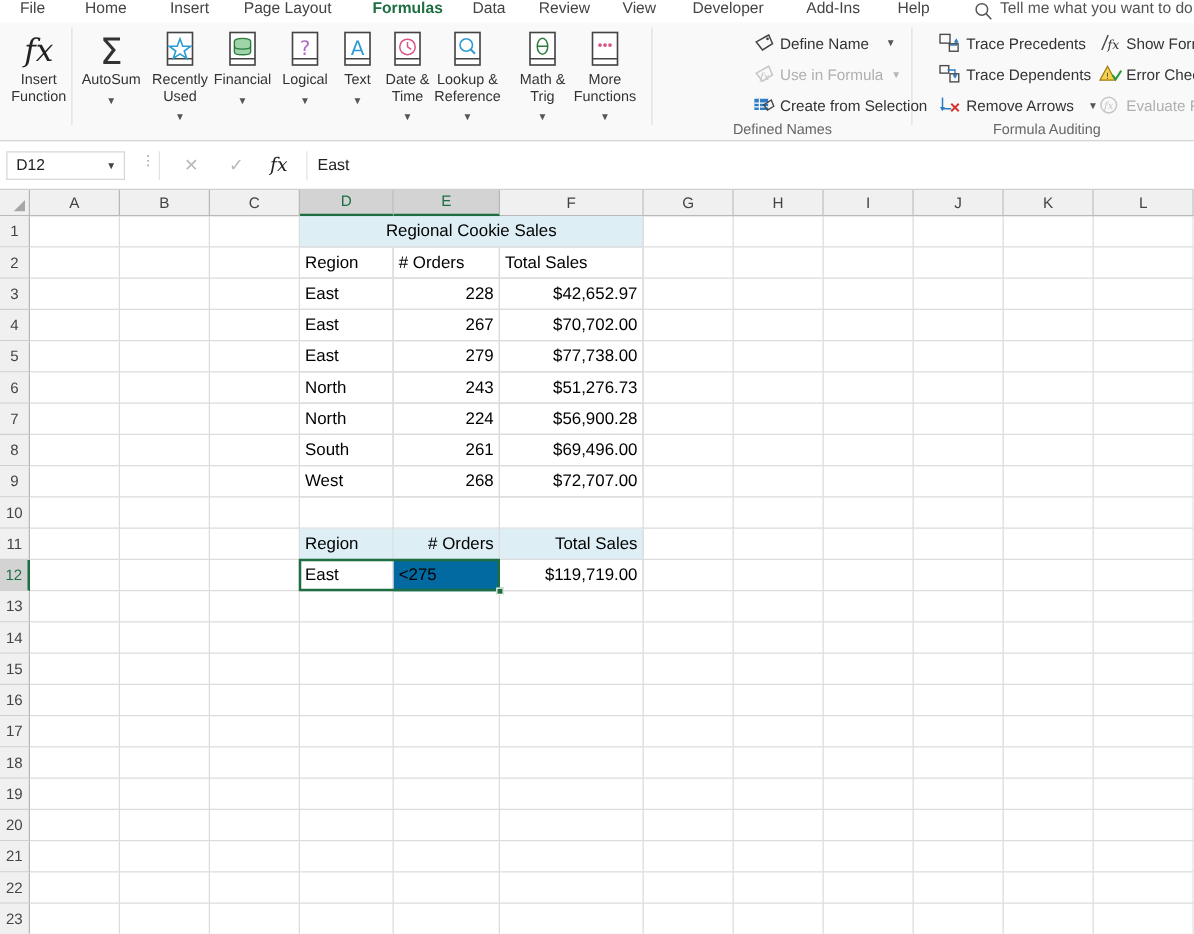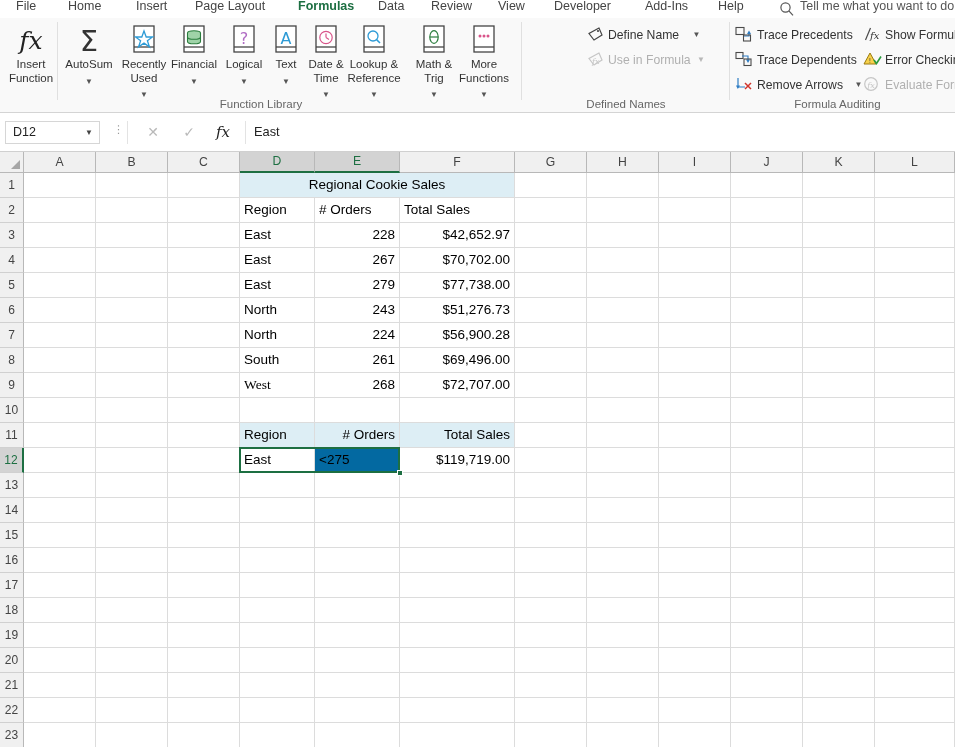--- a/index.html
+++ b/index.html
@@ -65,21 +65,21 @@
   .bigbtn .gl { display: block; height: 36px; }
   .bigbtn .cap {
     display: block; font-size: 11.5px; color: #333;
     line-height: 13.5px; white-space: pre-line;
   }
 
   .smallrow {
     position: absolute;
     height: 22px; line-height: 22px;
     font-size: 12.2px; color: #333;
-    white-space: nowrap; cursor: default;
+    white-space: nowrap; cursor: default; margin-left: 16px;
   }
   .smallrow.disabled { color: #b0b0b0; }
   .smallrow .ic {
     display: inline-block; width: 19px; height: 16px;
     vertical-align: -3px; margin-right: 3px;
   }
   .caret { font-size: 8px; color: #555; vertical-align: 2px; }
   .caret.dim { color: #b8b8b8; }
 
   
@@ -339,21 +339,20 @@
           <circle cx="27" cy="14" r="1.5" fill="#d9548a"></circle>
           <circle cx="31" cy="14" r="1.5" fill="#d9548a"></circle>
           <circle cx="35" cy="14" r="1.5" fill="#d9548a"></circle>
         </svg>
       </span>
       <span class="cap">More
 Functions</span>
       <span class="caret">▼</span>
     </div>
 
-    <div class="rgroup-label">Function Library</div>
   </div>
 
   <div class="rgroup" style="left:522px; width:208px;">
     <div class="rgroup-sep" style="right:0;"></div>
 
 
     <div class="smallrow" style="left:64px; top:6px;">
       <span class="ic">
         <svg width="19" height="16" viewBox="0 0 19 16">
           <path d="M13 2 L3 7.5 L8 14 L16 9 Z" fill="none" stroke="#444" stroke-width="1.2"></path>
@@ -366,20 +365,31 @@
     <div class="smallrow disabled" style="left:64px; top:31px;">
       <span class="ic">
         <svg width="19" height="16" viewBox="0 0 19 16">
           <path d="M13 2 L3 7.5 L8 14 L16 9 Z" fill="none" stroke="#c6c6c6" stroke-width="1.2"></path>
           <text x="6" y="13" font-family="DejaVu Serif, serif" font-size="8" font-style="italic" fill="#c6c6c6">fx</text>
         </svg>
       </span><span>Use in Formula</span>
       <span class="caret dim" style="margin-left:3px;">▼</span>
     </div>
 
+    <div class="smallrow" style="left:64px; top:56px;">
+      <span class="ic">
+        <svg width="19" height="16" viewBox="0 0 19 16">
+          <rect x="1.5" y="3" width="11" height="9" fill="#2e7dc4"></rect>
+          <line x1="1.5" y1="6.5" x2="12.5" y2="6.5" stroke="#fff" stroke-width="0.9"></line>
+          <line x1="1.5" y1="9.5" x2="12.5" y2="9.5" stroke="#fff" stroke-width="0.9"></line>
+          <line x1="5.5" y1="3" x2="5.5" y2="12" stroke="#fff" stroke-width="0.9"></line>
+          <path d="M15 4 L9 8 L12 12 L17 9 Z" fill="none" stroke="#444" stroke-width="1.1"></path>
+        </svg>
+      </span><span>Create from Selection</span>
+    </div>
 
     <div class="rgroup-label">Defined Names</div>
   </div>
 
   <div class="rgroup" style="left:730px; width:225px;">
 
     <div class="smallrow" style="left:5px; top:6px;">
       <span class="ic">
         <svg width="19" height="16" viewBox="0 0 19 16">
           <rect x="1" y="1.5" width="8" height="7" fill="none" stroke="#4a4a4a" stroke-width="1.1"></rect>
@@ -835,21 +845,21 @@
       </div>
       <div class="cell" style="left: 240px; top: 196px; width: 75px; height: 25px; line-height: 23px;">
         <span class="tx">South</span>
       </div>
       <div class="cell r" style="left: 315px; top: 196px; width: 85px; height: 25px; line-height: 23px;">
         <span class="tx">261</span>
       </div>
       <div class="cell r" style="left: 400px; top: 196px; width: 115px; height: 25px; line-height: 23px;">
         <span class="tx">$69,496.00</span>
       </div>
-      <div class="cell" style="left: 240px; top: 221px; width: 75px; height: 25px; line-height: 23px; font-family: Liberation Serif, serif;">
+      <div class="cell" style="left: 240px; top: 221px; width: 75px; height: 25px; line-height: 23px;">
         <span class="tx">West</span>
       </div>
       <div class="cell r" style="left: 315px; top: 221px; width: 85px; height: 25px; line-height: 23px;">
         <span class="tx">268</span>
       </div>
       <div class="cell r" style="left: 400px; top: 221px; width: 115px; height: 25px; line-height: 23px;">
         <span class="tx">$72,707.00</span>
       </div>
       <div class="cell l fill" style="left: 240px; top: 271px; width: 75px; height: 25px; line-height: 23px;">
         <span class="tx">Region</span>

